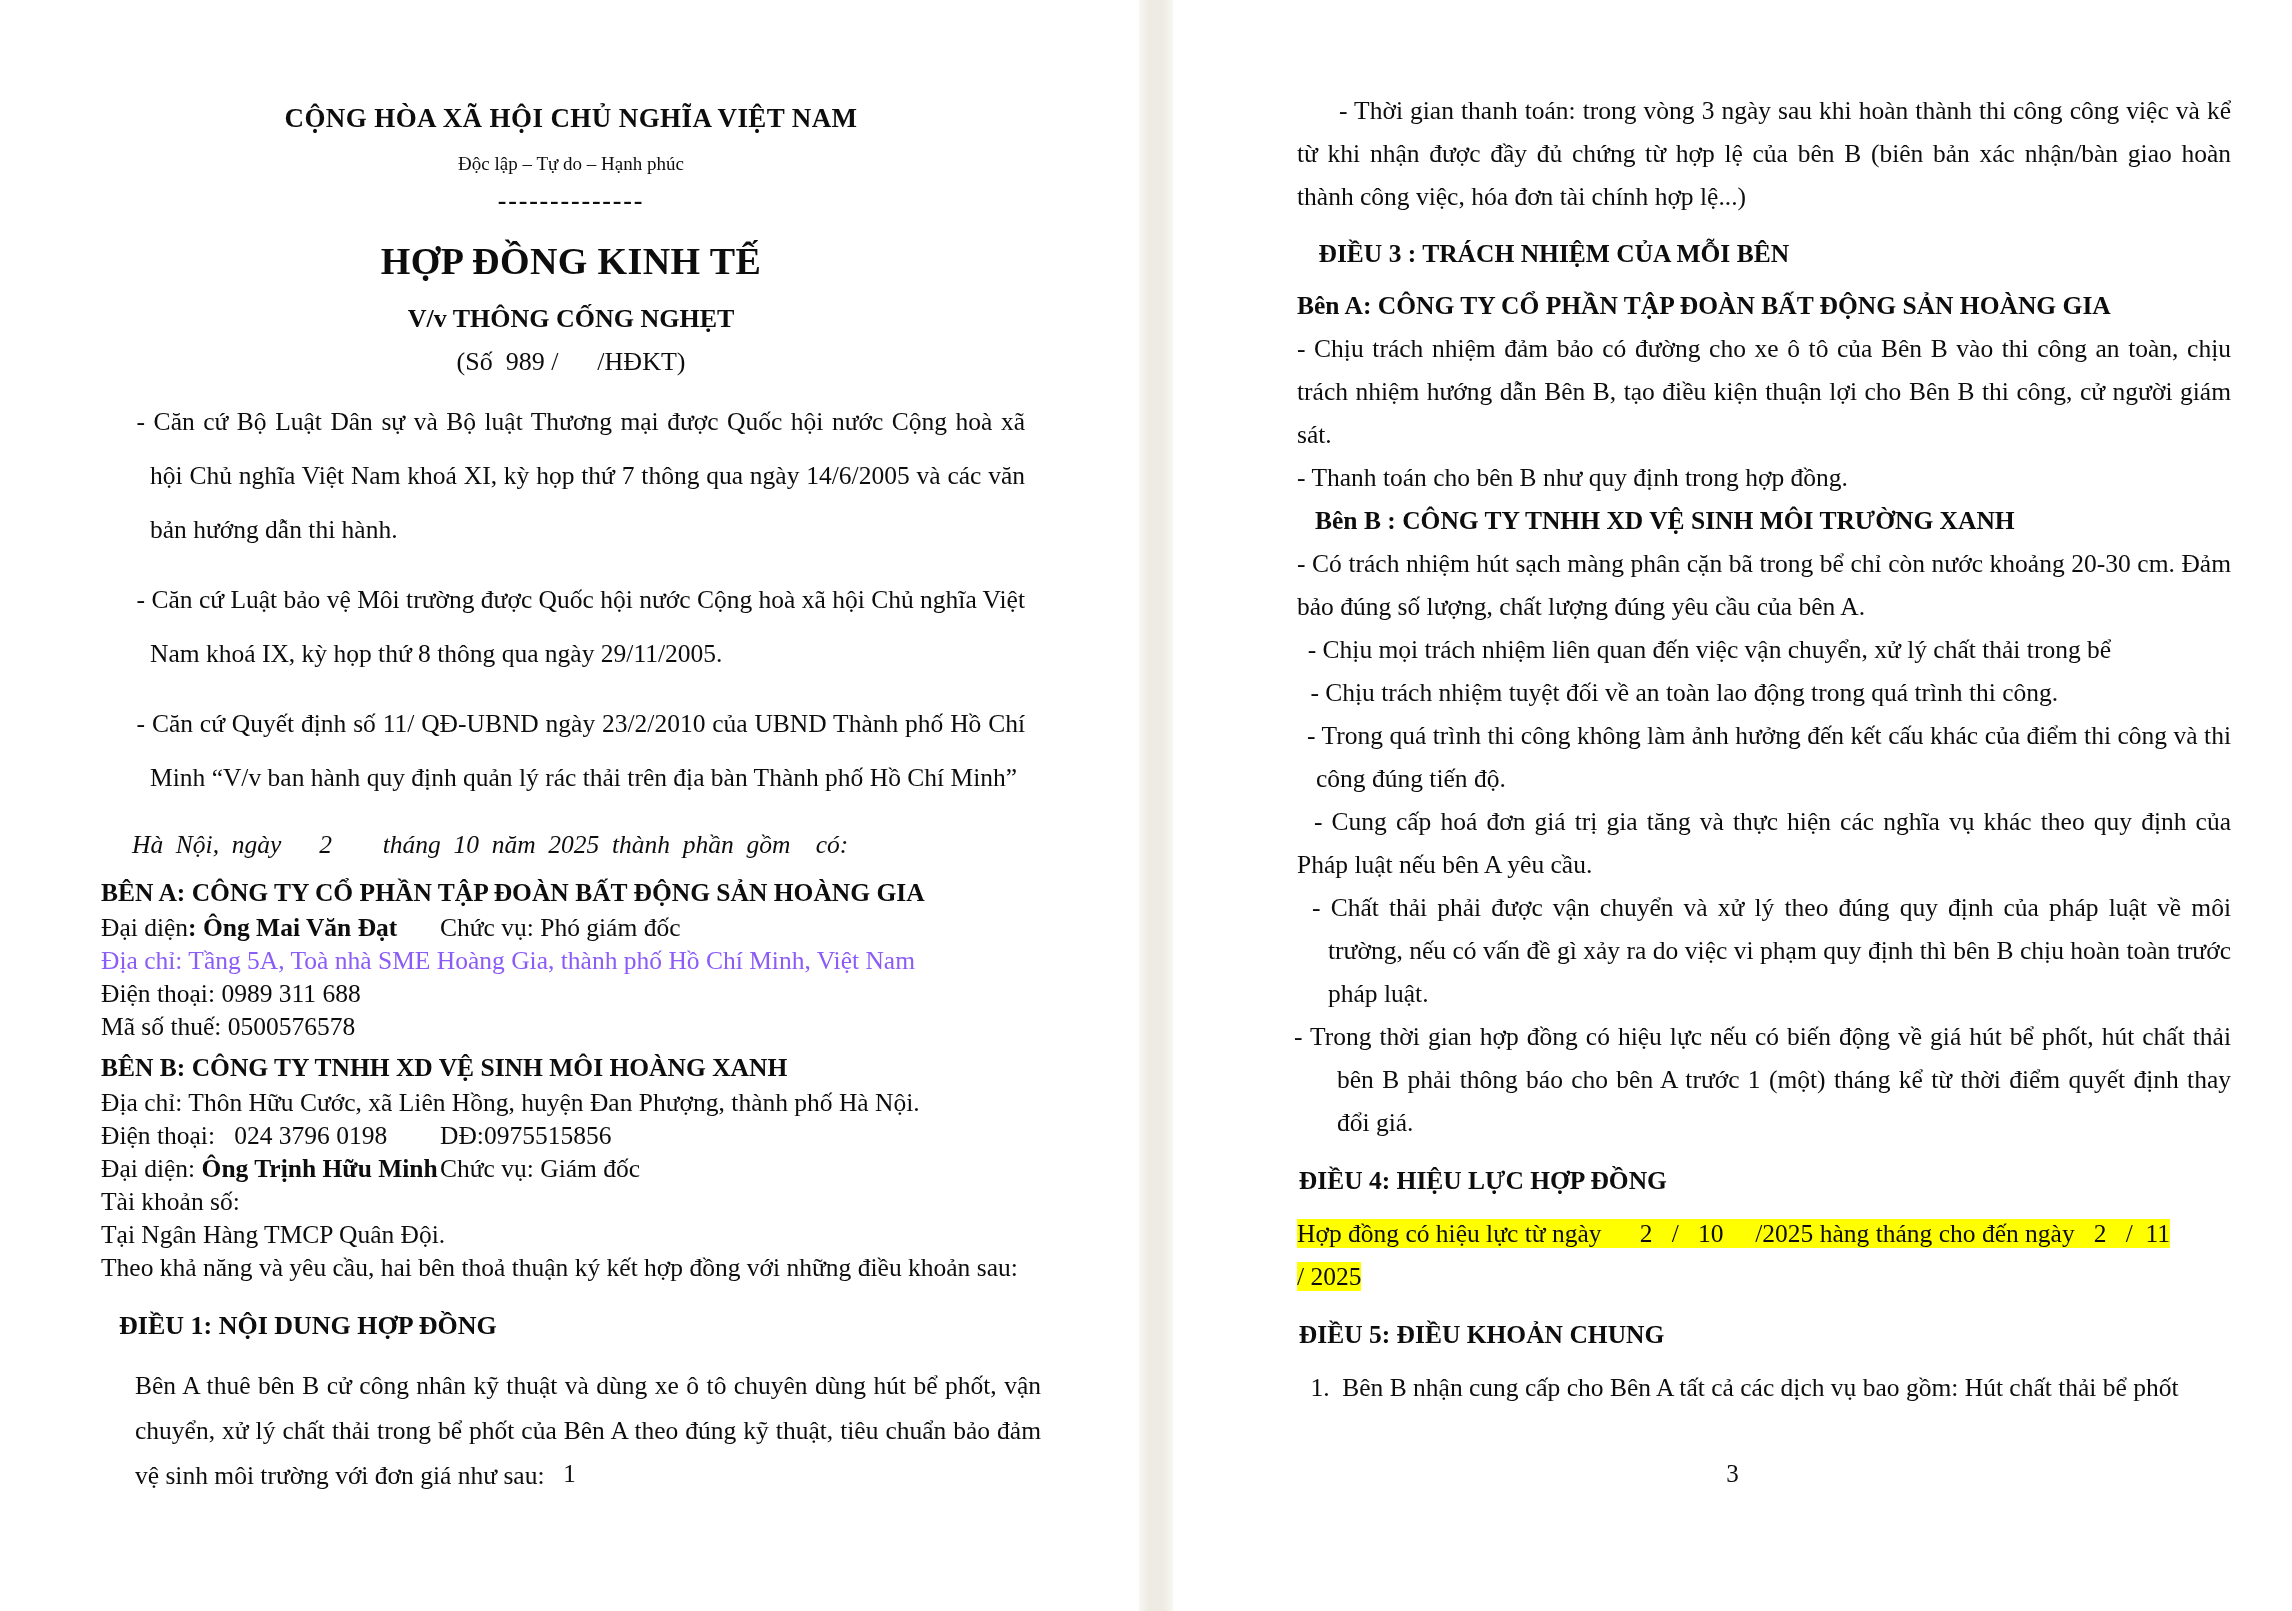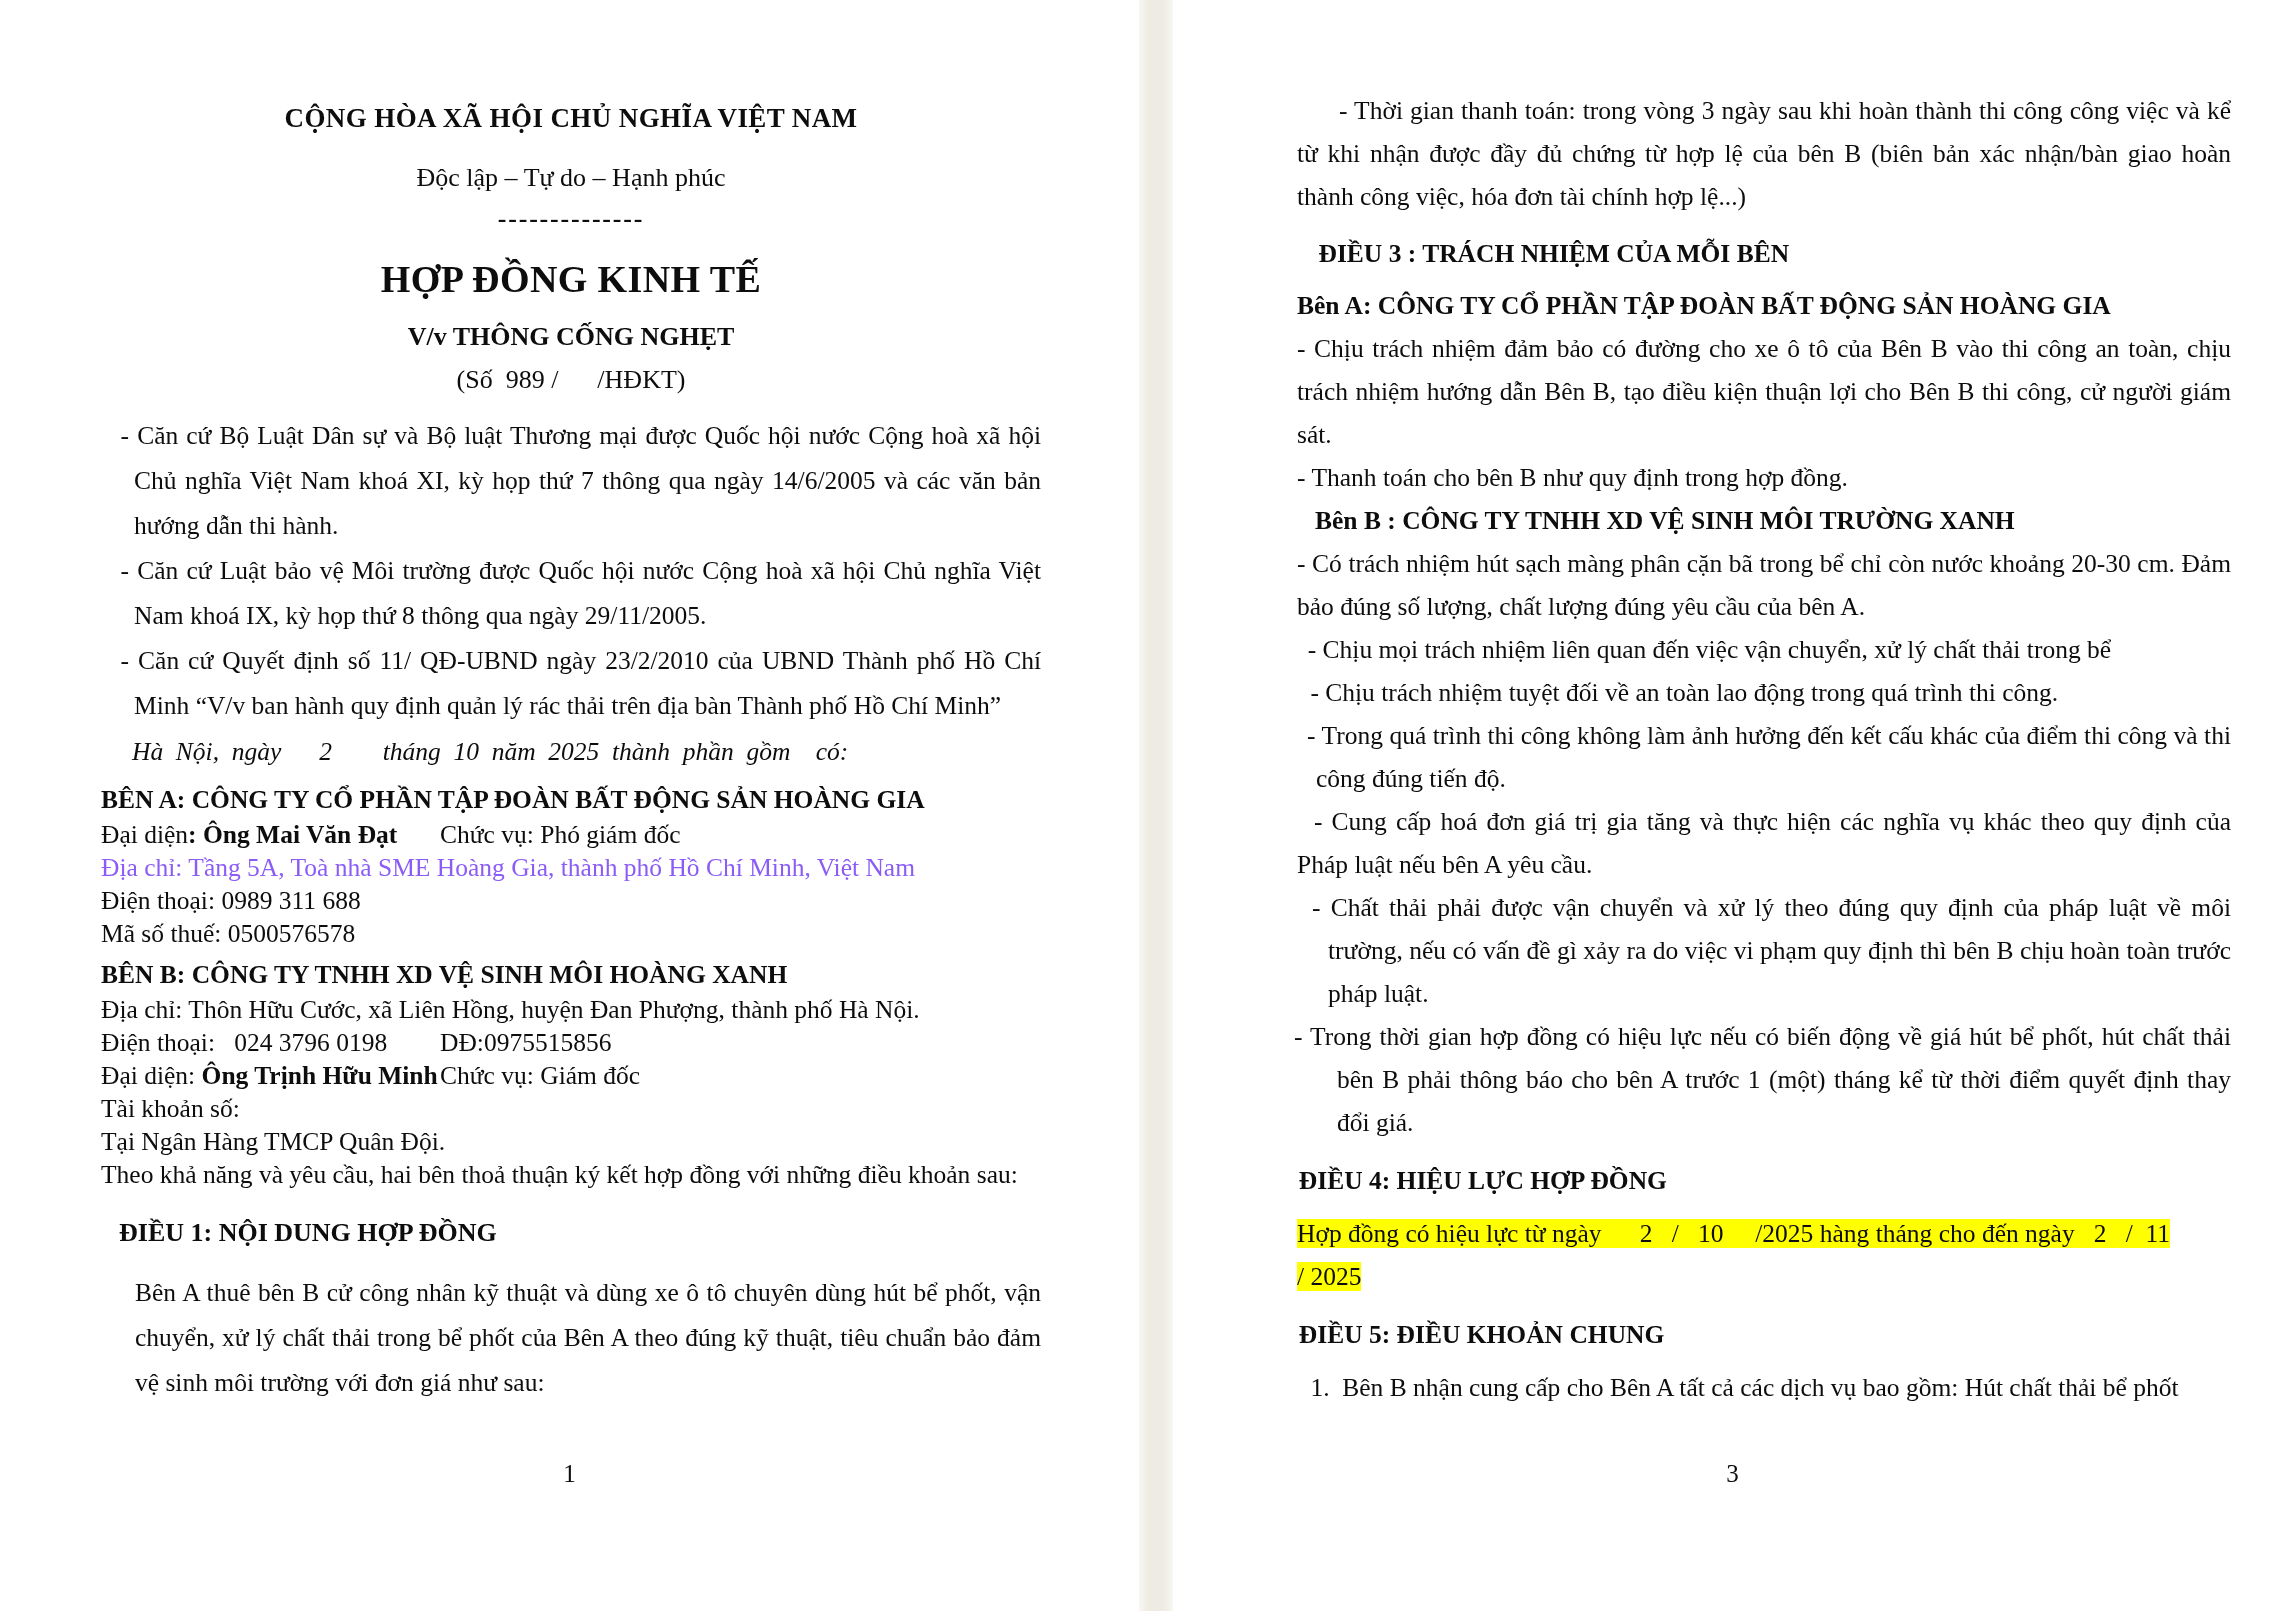--- a/index.html
+++ b/index.html
@@ -12,29 +12,29 @@
   #page1 { left:0; width:1139px; }
   #page-gap {
     position:absolute; top:0; left:1139px; width:34px; height:1611px;
     background:linear-gradient(to right,#f8f7f2,#edebe2 30%,#edebe2 70%,#f8f7f2);
   }
   #page3 { left:1173px; width:1119px; }
 
   .p1-content { padding:93px 98px 0 101px; position:relative; }
   .center { text-align:center; }
   .nat-title   { font-weight:bold; font-size:27px; letter-spacing:0.4px; }
-  .motto       { font-size:26px; margin-top:29px; }
+  .motto       { font-size:19px; margin-top:19px; }
   .dashes      { font-size:26px; font-weight:bold; margin-top:10.7px; letter-spacing:1.8px; }
   .doc-title   { font-size:38px; font-weight:bold; margin-top:23px; letter-spacing:0.4px; }
   .doc-subject { font-size:26px; font-weight:bold; margin-top:21.5px; }
   .doc-number  { font-size:26px; margin-top:12.5px; }
 
   .bullets { margin-top:18px; }
-  .bullet  { font-size:25.5px; line-height:45px; text-align:justify;
-             padding-left:33px; text-indent:-13.4px; margin:0; }
+  .bullet  { font-size:25.5px; line-height:54px; text-align:justify;
+             padding-left:33px; text-indent:-13.4px; margin:16px; }
   .date-line { font-style:italic; font-size:25.5px; line-height:47px;
                margin-left:31px; word-spacing:6.3px; }
 
   .party-heading { font-weight:bold; font-size:25.5px; line-height:36px; margin-top:7.2px; }
   .detail { font-size:25.5px; line-height:33px; }
   .row { display:flex; }
   .c1  { width:339px; flex:none; }
   .navy { color:#20364e; }
   .bold { font-weight:bold; }
 

